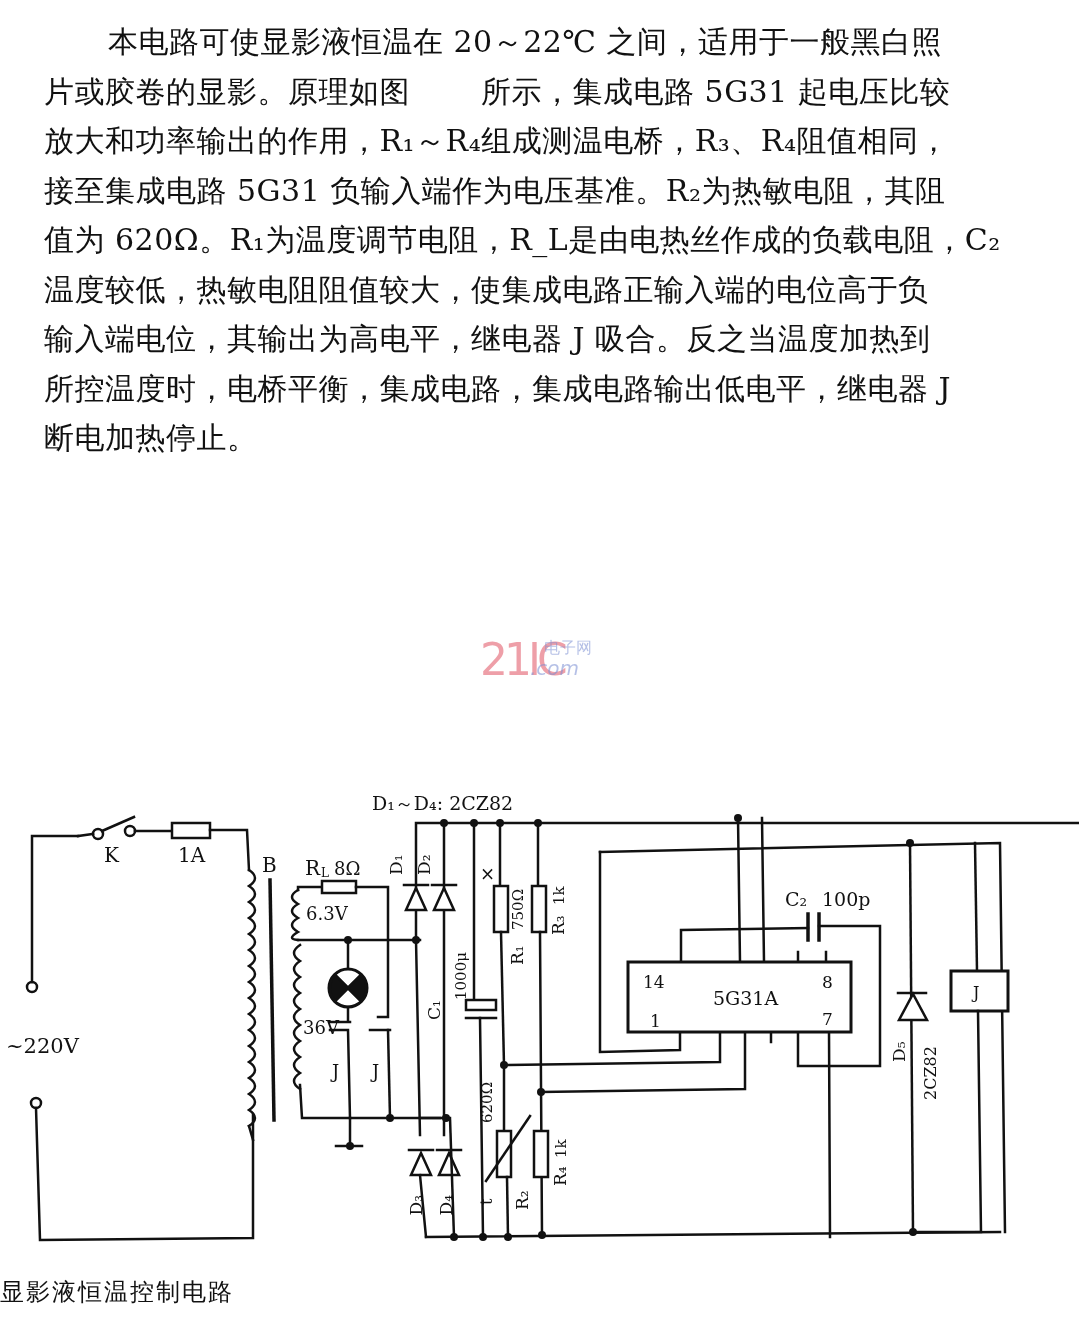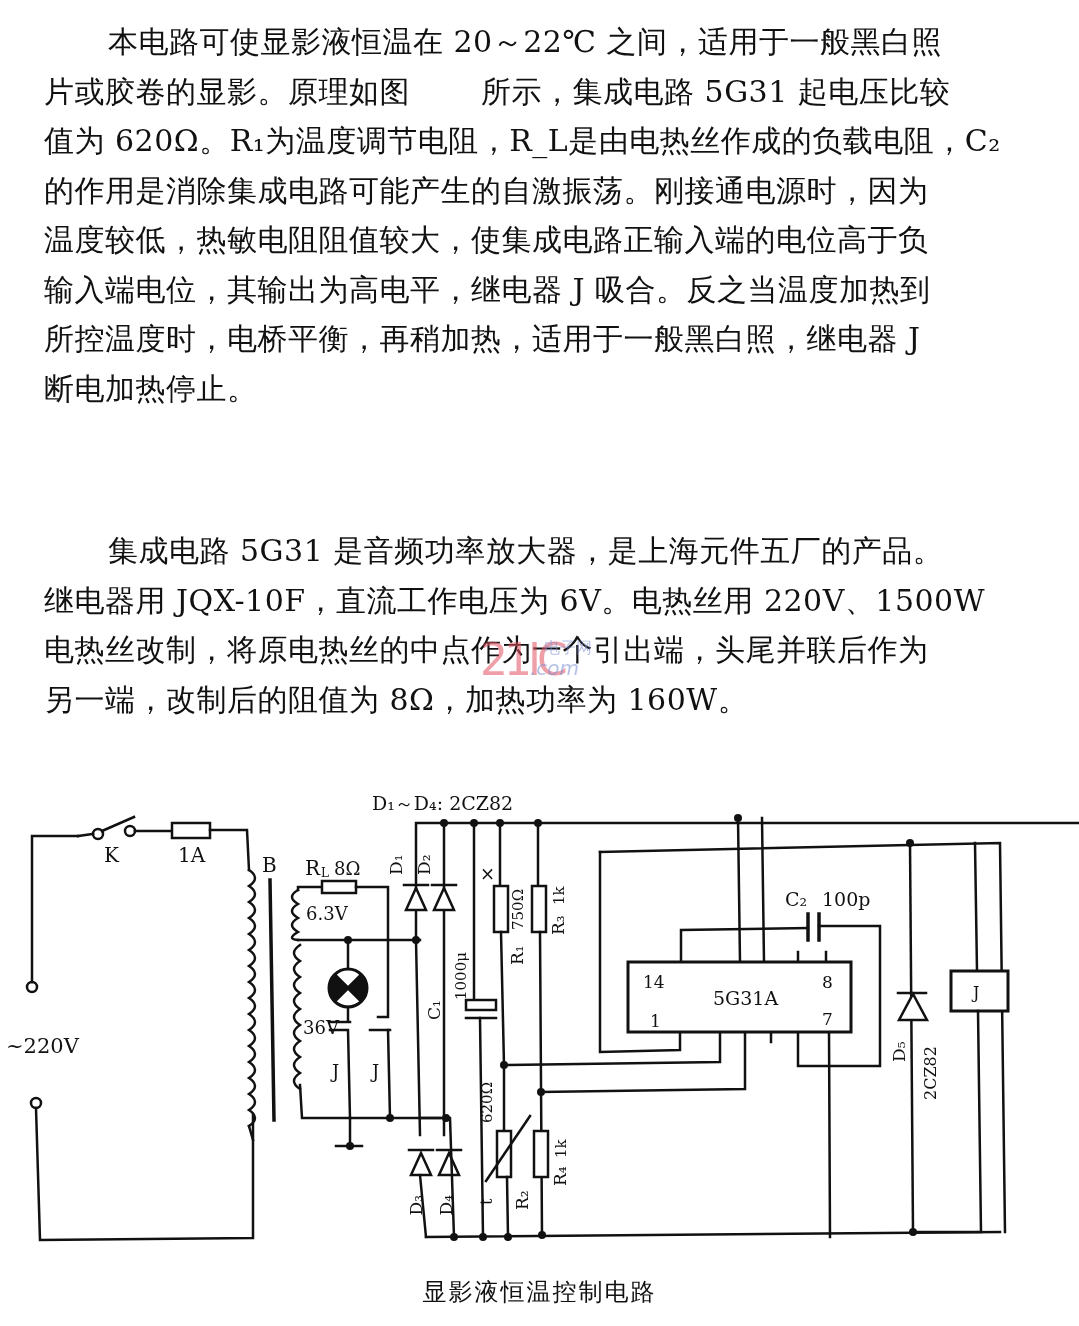--- a/index.html
+++ b/index.html
@@ -9,44 +9,39 @@
     .para1 { top: 17px; }
     .para2 { top: 526px; }
     .indent { display: inline-block; width: 64px; }
     .line { display: block; white-space: nowrap; height: 49.5px; }
     .watermark { position: absolute; left: 480px; top: 638px; width: 140px; height: 50px; pointer-events: none; }
     .wm-21 { position: absolute; left: 0; top: -4px; font-family: "DejaVu Sans", sans-serif; font-weight: normal; font-size: 44px; color: rgba(224,80,96,0.55); letter-spacing: -4px; }
     .wm-com { position: absolute; left: 50px; top: 18px; font-family: "DejaVu Sans", sans-serif; font-style: italic; font-size: 20px; color: rgba(120,140,210,0.55); }
     .wm-cn { position: absolute; left: 64px; top: 0; font-family: "DejaVu Sans", sans-serif; font-size: 16px; color: rgba(120,140,210,0.55); }
     svg.schematic { position: absolute; left: 0; top: 760px; }
     .lbl { font-family: "DejaVu Serif", "Liberation Serif", serif; fill: #111; }
-    .caption { position: absolute; left: 0; width: 1079px; top: 1276px; text-align: center; font-family: "DejaVu Serif", "Liberation Serif", serif; font-size: 24px; letter-spacing: 2px; }
+    .caption { position: absolute; left: 0; width: 1079px; top: 1276px; text-align: left; font-family: "DejaVu Serif", "Liberation Serif", serif; font-size: 24px; letter-spacing: 2px; }
   </style>
 </head>
 <body>
 
 <div class="page">
 
   <div class="text-block para1">
     <span class="line"><span class="indent"></span><span>本电路可使显影液恒温在 20～22℃ 之间，适用于一般黑白照</span></span>
     <span class="line">片或胶卷的显影。原理如图　　 所示，集成电路 5G31 起电压比较</span>
+    <span class="line">放大和功率输出的作用，R₁～R₄组成测温电桥，R₃、R₄阻值相同，</span>
+    <span class="line">接至集成电路 5G31 负输入端作为电压基准。R₂为热敏电阻，其阻</span>
     <span class="line">值为 620Ω。R₁为温度调节电阻，R_L是由电热丝作成的负载电阻，C₂</span>
-    <span class="line">的作用是消除集成电路可能产生的自激振荡。刚接通电源时，因为</span>
     <span class="line">温度较低，热敏电阻阻值较大，使集成电路正输入端的电位高于负</span>
     <span class="line">输入端电位，其输出为高电平，继电器 J 吸合。反之当温度加热到</span>
-    <span class="line">所控温度时，电桥平衡，再稍加热，适用于一般黑白照，继电器 J</span>
+    <span class="line">所控温度时，电桥平衡，集成电路，集成电路输出低电平，继电器 J</span>
     <span class="line">断电加热停止。</span>
   </div>
 
-  <div class="text-block para2">
-    <span class="line"><span class="indent"></span><span>集成电路 5G31 是音频功率放大器，是上海元件五厂的产品。</span></span>
-    <span class="line">继电器用 JQX-10F，直流工作电压为 6V。电热丝用 220V、1500W</span>
-    <span class="line">电热丝改制，将原电热丝的中点作为一个引出端，头尾并联后作为</span>
-    <span class="line">另一端，改制后的阻值为 8Ω，加热功率为 160W。</span>
-  </div>
 
   <div class="watermark">
     <span class="wm-21">21IC</span>
     <span class="wm-cn">电子网</span>
     <span class="wm-com">.com</span>
   </div>
 
   <svg class="schematic" width="1079" height="500" viewBox="0 760 1079 500" xmlns="http://www.w3.org/2000/svg">
     <g stroke="#111" stroke-width="2.5" fill="none" stroke-linecap="square">
 

